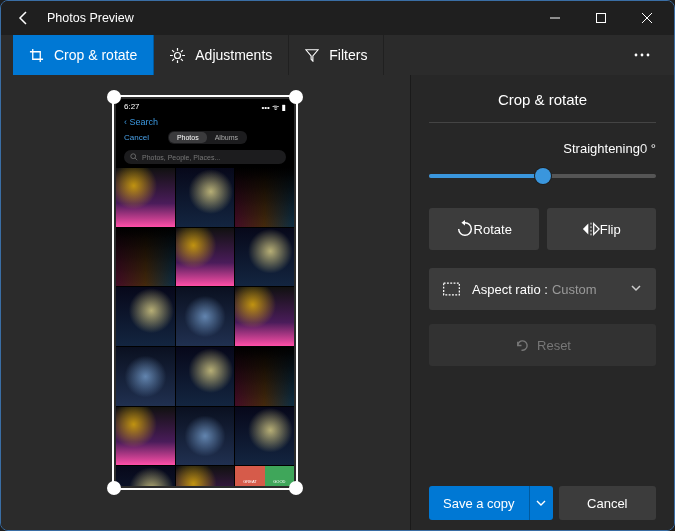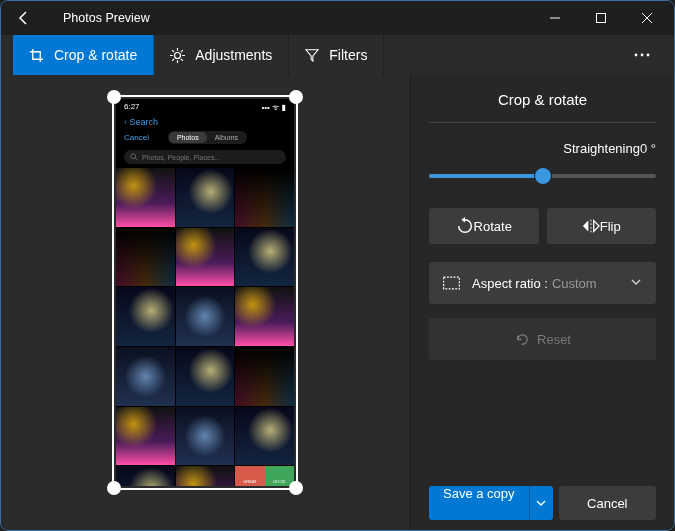--- a/index.html
+++ b/index.html
@@ -27,21 +27,21 @@
   .back-btn {
     width: 30px;
     height: 30px;
     display: flex;
     align-items: center;
     justify-content: center;
     cursor: pointer;
     border-radius: 4px;
   }
   .titlebar-title {
-    margin-left: 24px;
+    margin-left: 8px;
     font-size: 12.5px;
     color: #fff;
   }
   .win-controls {
     margin-left: auto;
     display: flex;
   }
   .win-btn {
     width: 46px;
     height: 34px;
@@ -154,21 +154,21 @@
     transform: translateX(-50%);
     width: 16px;
     height: 16px;
     background: #3a96dd;
     border-radius: 50%;
     box-shadow: 0 0 0 1px #1e1e1e;
   }
   .btn-row { display: flex; gap: 8px; margin-bottom: 18px; }
   .pbtn {
     flex: 1;
-    height: 36px;
+    height: 42px;
     background: #3c3c3c;
     color: #fff;
     display: flex;
     align-items: center;
     justify-content: center;
     gap: 0;
     font-size: 13px;
     cursor: pointer;
     border-radius: 3px;
   }
@@ -202,21 +202,21 @@
     margin-top: auto;
     display: flex;
     gap: 6px;
     padding-top: 10px;
   }
   .save-btn {
     background: #0078d4;
     color: #fff;
     height: 34px;
     display: flex;
-    align-items: flex-start;
+    align-items: center;
     justify-content: center;
     font-size: 13px;
     border-radius: 3px 0 0 3px;
     cursor: pointer;
     padding: 0 14px;
   }
   .save-drop {
     width: 24px;
     height: 34px;
     background: #0078d4;

